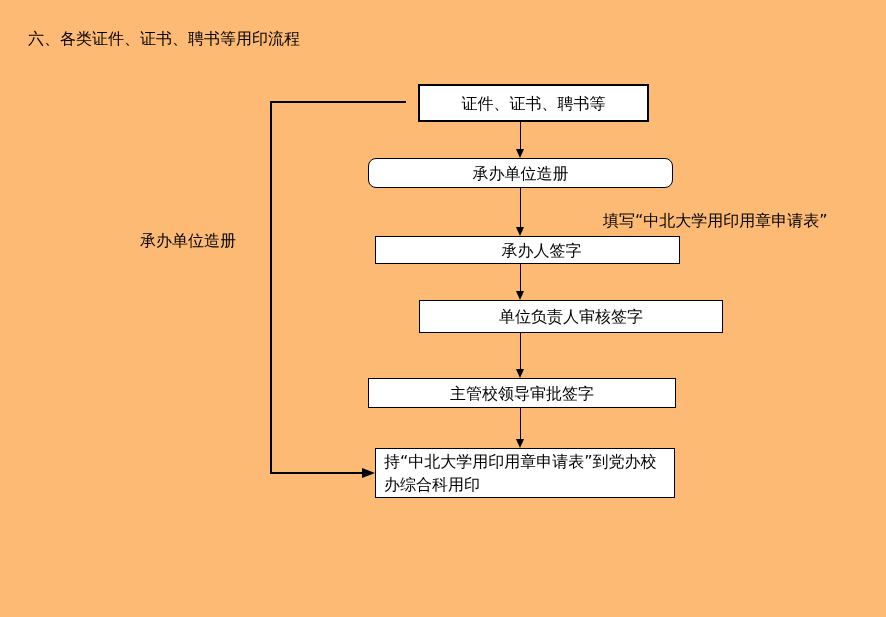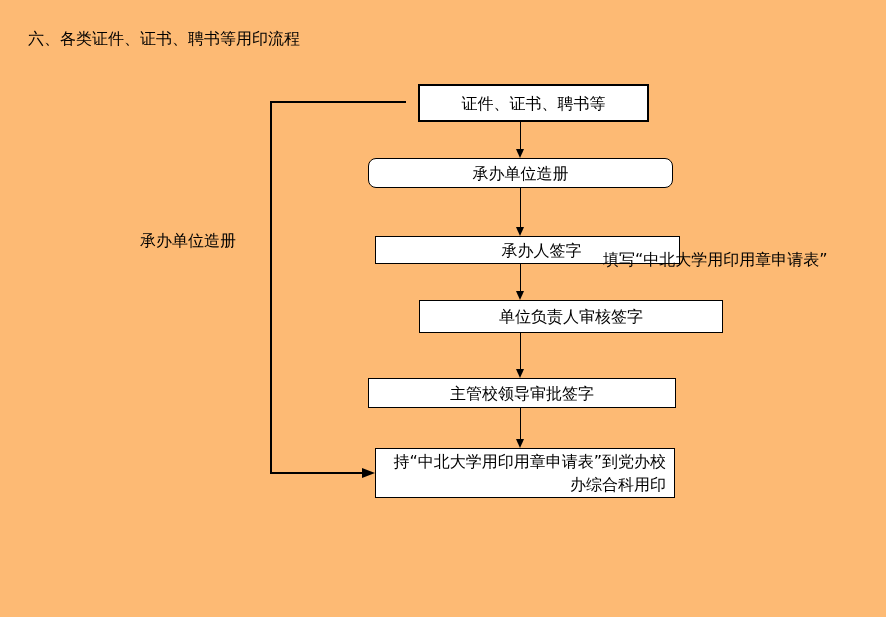--- a/index.html
+++ b/index.html
@@ -29,28 +29,28 @@
     justify-content: center;
     font-size: 16px;
     line-height: 23px;
   }
   #node-documents      { left: 406px; top:  84px; width: 231px; height: 38px; border-width: 2px; margin-left: 12px; }
   #node-unit-register  { left: 368px; top: 158px; width: 305px; height: 30px; border-radius: 8px; }
   #node-handler-sign   { left: 375px; top: 236px; width: 305px; height: 28px; padding-left: 28px; }
   #node-unit-leader    { left: 371px; top: 300px; width: 304px; height: 33px; margin-left: 48px; }
   #node-school-leader  { left: 368px; top: 378px; width: 308px; height: 30px; text-align: right; }
   #node-stamp-office   { left: 375px; top: 448px; width: 300px; height: 50px;
-                         justify-content: flex-start; text-align: right; padding: 0 8px; }
+                         justify-content: flex-start; text-align: left; padding: 0 8px; }
   .floating-label {
     position: absolute;
     font-size: 16px;
     white-space: nowrap;
   }
   #side-note { left: 140px; top: 231px; }
-  #form-note { left: 603px; top: 211px; margin-top: 39px; }
+  #form-note { left: 603px; top: 211px; }
   .varrow { position: absolute; width: 9px; }
   .varrow .line { position: absolute; left: 4px; top: 0; bottom: 8px; width: 1px; background: #000; }
   .varrow .head { position: absolute; left: 0; bottom: 0; width: 0; height: 0;
                   border-left: 4px solid transparent; border-right: 4px solid transparent;
                   border-top: 9px solid #000; }
   .seg { position: absolute; background: #000; }
   #bypass-top      { left: 270px; top: 101px; width: 136px; height: 2px; }
   #bypass-vertical { left: 270px; top: 101px; width: 2px;  height: 372px; }
   #bypass-bottom   { left: 270px; top: 472px; width: 92px; height: 2px; }
   #bypass-head {

